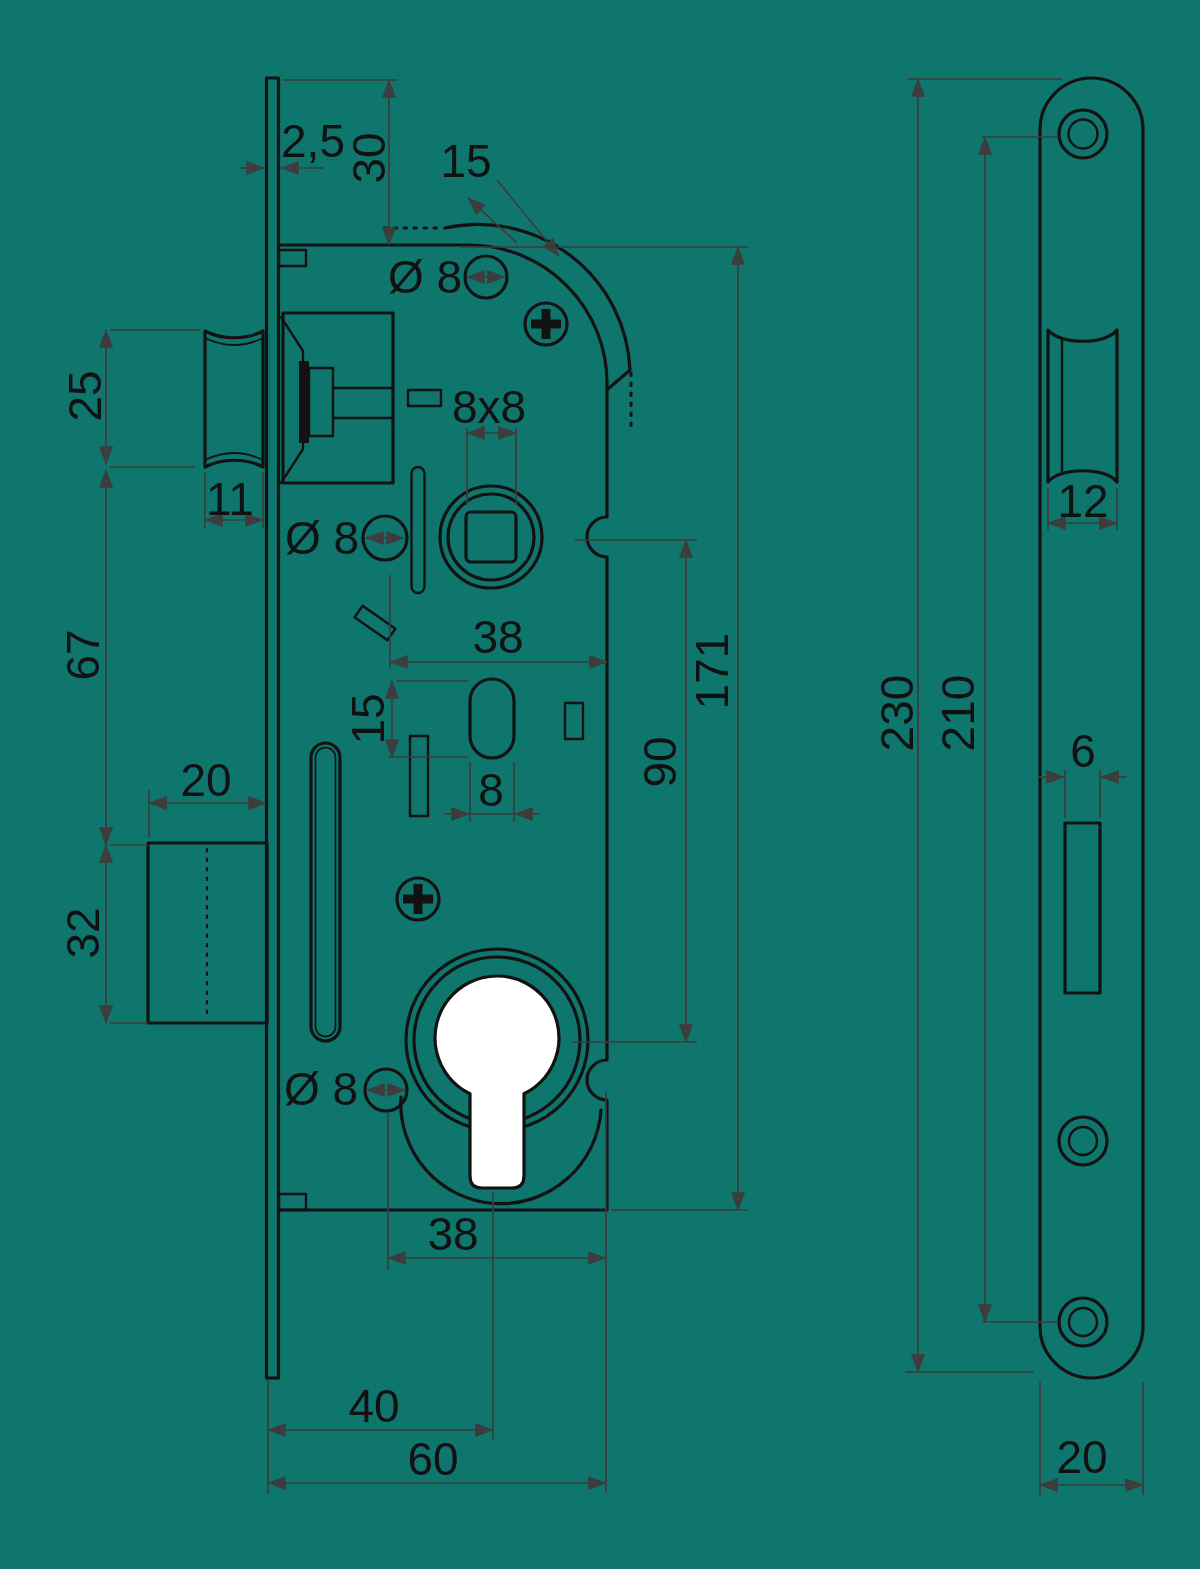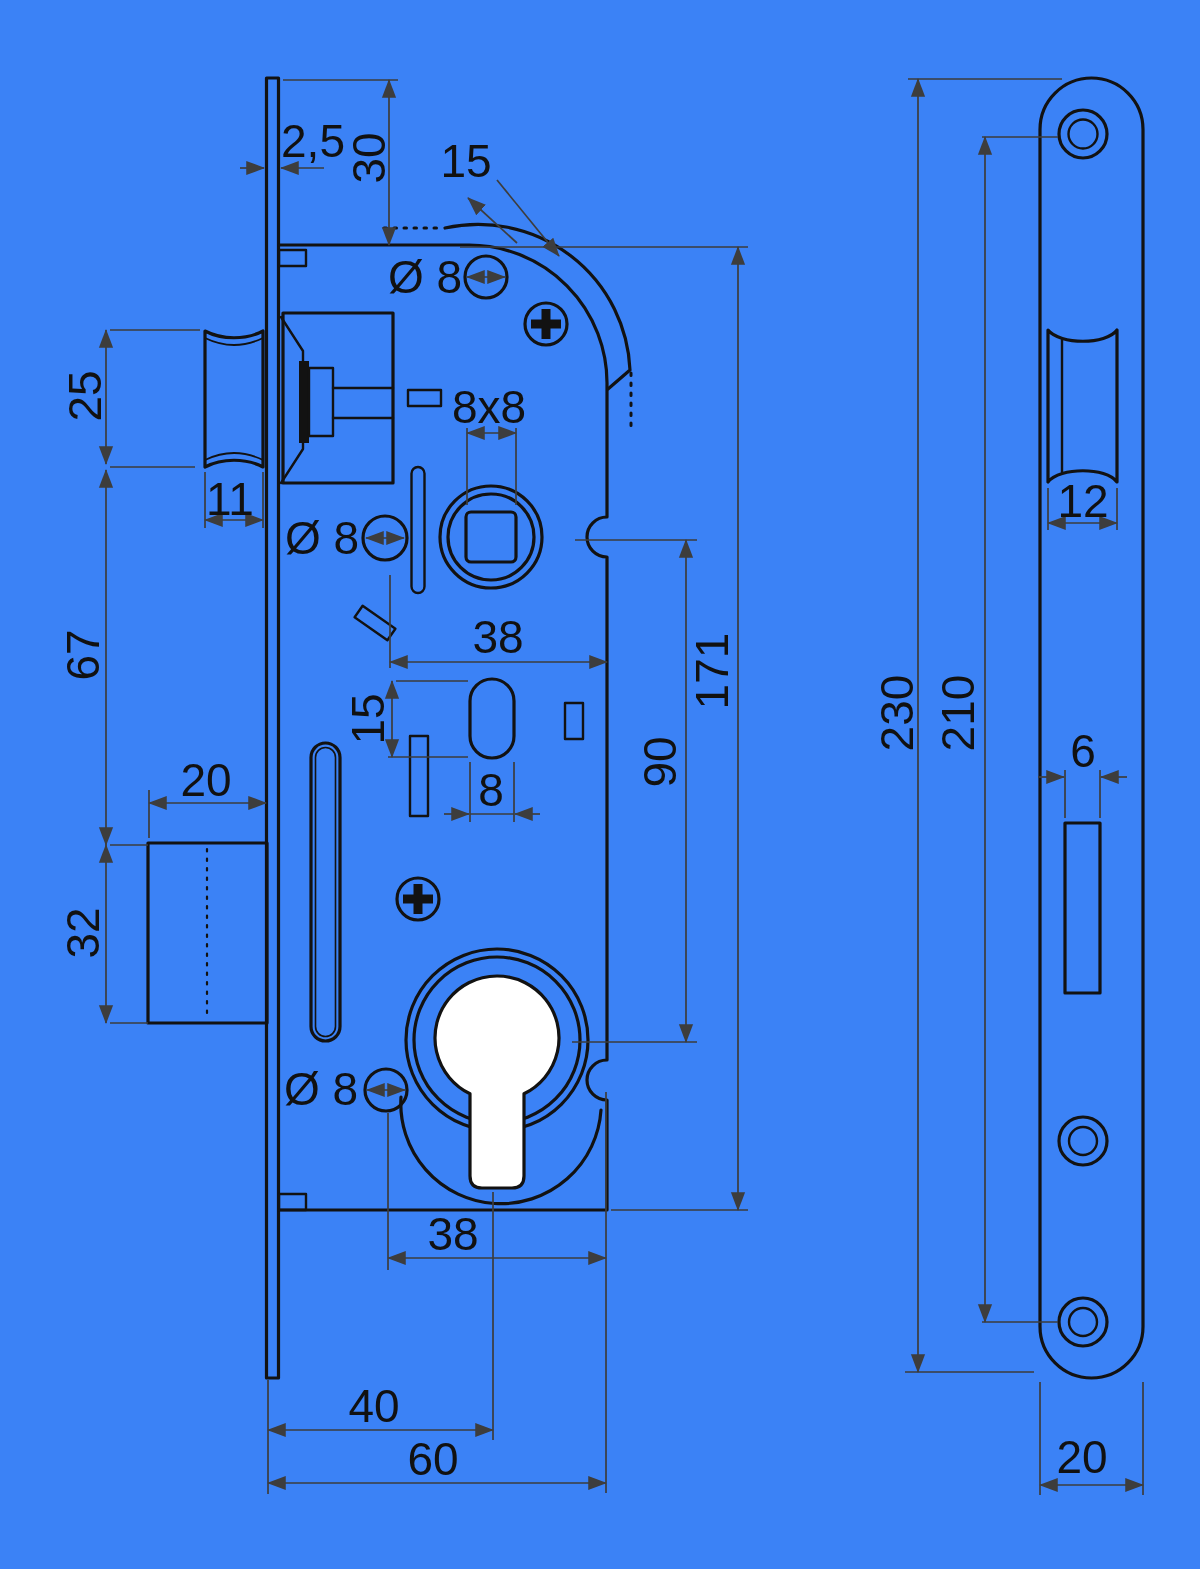--- a/index.html
+++ b/index.html
@@ -1,16 +1,16 @@
 <!DOCTYPE html>
 <html><head>
 <meta charset="utf-8">
 <style>
   html,body{margin:0;padding:0;background:#ffffff;}
-  .stage{width:1200px;height:1569px;position:relative;background:#3b82f6;}
+  .stage{width:1200px;height:1569px;position:relative;background:#0f766e;}
   svg{display:block;}
   .ol{fill:none;stroke:#121212;stroke-width:3.2;stroke-linejoin:round;stroke-linecap:round;}
   .ol2{fill:none;stroke:#121212;stroke-width:2.4;stroke-linejoin:round;stroke-linecap:round;}
   .thin{fill:none;stroke:#121212;stroke-width:1.8;}
   .dot{fill:none;stroke:#121212;stroke-width:3;stroke-dasharray:2.5 7.5;stroke-linecap:round;}
   .dotc{fill:none;stroke:#121212;stroke-width:2.2;stroke-dasharray:2.5 7;stroke-linecap:round;}
   .dim{fill:none;stroke:#3d3d3d;stroke-width:1.7;}
   .blk{fill:#121212;stroke:none;}
   .wfill{fill:#ffffff;stroke:#121212;stroke-width:3.2;stroke-linejoin:round;}
   .cross{fill:none;stroke:#121212;stroke-width:9;stroke-linecap:butt;}

